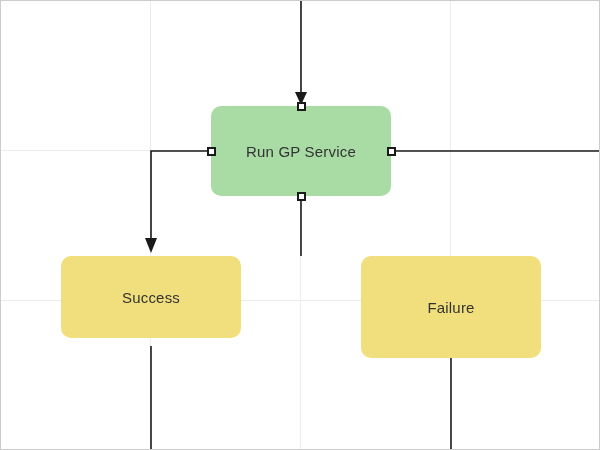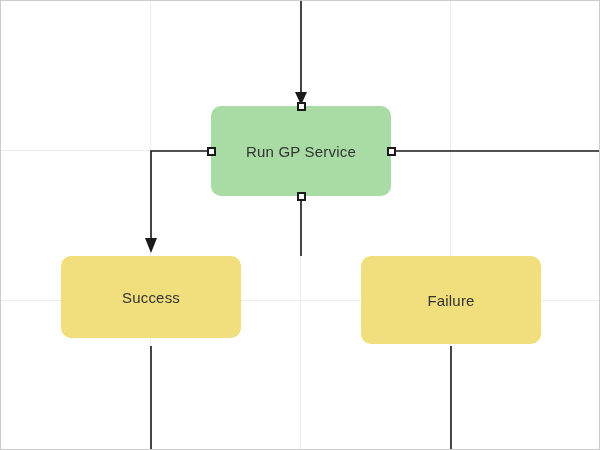--- a/index.html
+++ b/index.html
@@ -97,18 +97,18 @@
       <div class="node selected" style="left: 210px; top: 105px; width: 180px; height: 90px; background: rgb(169, 219, 164); color: rgb(51, 51, 51);">
         <span class="node-label">Run GP Service</span>
       </div>
       <div class="port" style="position: absolute; left: 300px; top: 105px;"></div>
       <div class="port" style="position: absolute; left: 210px; top: 150px;"></div>
       <div class="port" style="position: absolute; left: 390px; top: 150px;"></div>
       <div class="port" style="position: absolute; left: 300px; top: 195px;"></div>
       <div class="node" style="left: 60px; top: 255px; width: 180px; height: 82px; background: rgb(240, 223, 124); color: rgb(51, 51, 51);">
         <span class="node-label">Success</span>
       </div>
-      <div class="node" style="left: 360px; top: 255px; width: 180px; height: 88px; background: rgb(240, 223, 124); color: rgb(51, 51, 51);">
+      <div class="node" style="left: 360px; top: 255px; width: 180px; height: 102px; background: rgb(240, 223, 124); color: rgb(51, 51, 51);">
         <span class="node-label">Failure</span>
       </div>
     </div>
 
 </div>
 
 </body></html>

